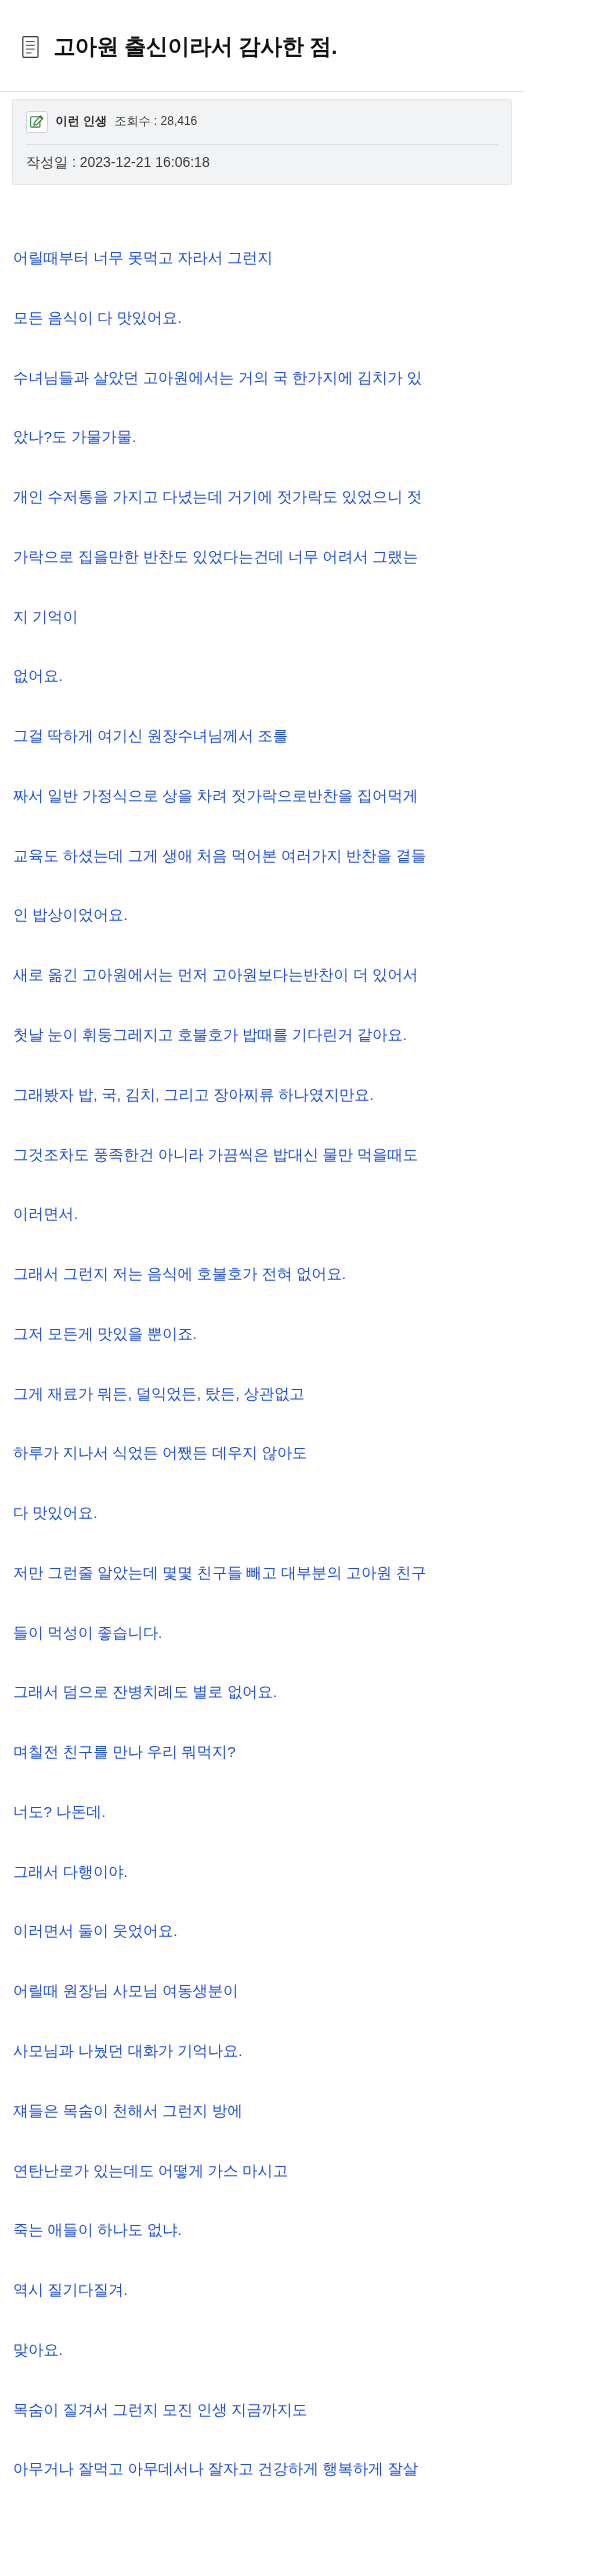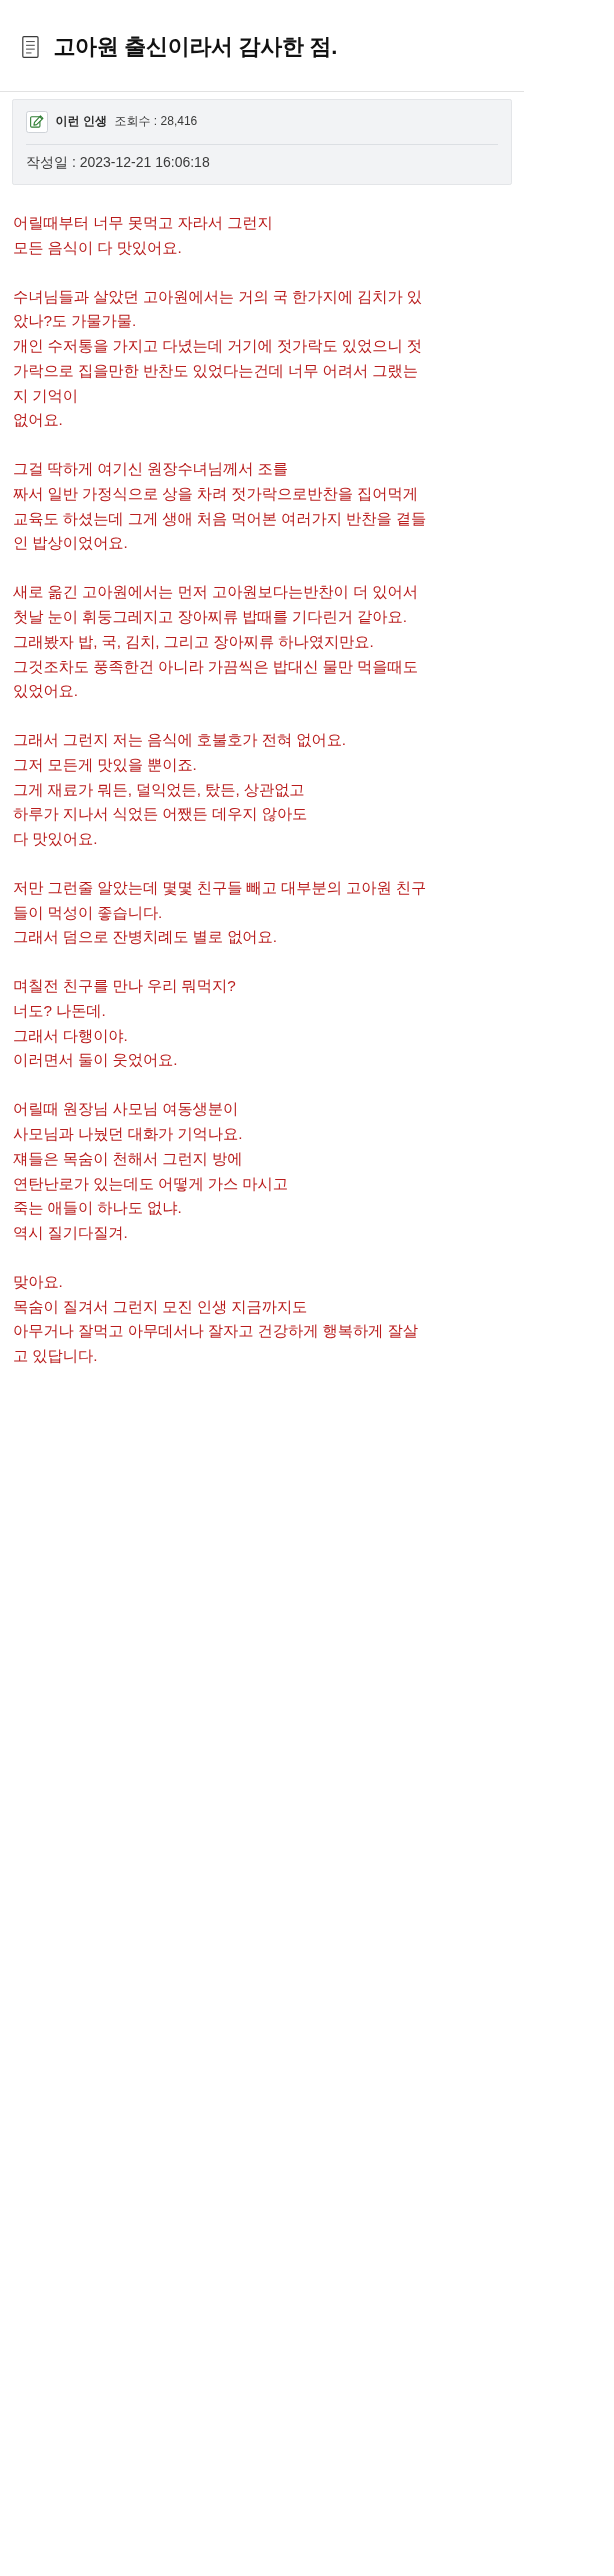--- a/index.html
+++ b/index.html
@@ -100,23 +100,24 @@
   .body {
     padding: 26px 13px 33px 13px;
   }
   .para {
     margin: 0 0 24px 0;
   }
   .para:last-child { margin-bottom: 0; }
   .line {
     font-size: 15.3px;
     line-height: 1.62;
-    color: #b91c1c;
+    color: #1d4ed8;
     letter-spacing: -0.1px;
     word-break: keep-all;
+    margin-top: 35px;
   }
 </style>
 </head>
 <body>
 
 <div class="page">
 
   <div class="title-row">
     <span class="doc-icon">
       <svg width="25" height="25" viewBox="0 0 46 46" xmlns="http://www.w3.org/2000/svg">
@@ -166,24 +167,24 @@
 
     <div class="para">
       <div class="line">그걸 딱하게 여기신 원장수녀님께서 조를</div>
       <div class="line">짜서 일반 가정식으로 상을 차려 젓가락으로반찬을 집어먹게</div>
       <div class="line">교육도 하셨는데 그게 생애 처음 먹어본 여러가지 반찬을 곁들</div>
       <div class="line">인 밥상이었어요.</div>
     </div>
 
     <div class="para">
       <div class="line">새로 옮긴 고아원에서는 먼저 고아원보다는반찬이 더 있어서</div>
-      <div class="line">첫날 눈이 휘둥그레지고 장아찌류 밥때를 기다린거 같아요.</div>
+      <div class="line">첫날 눈이 휘둥그레지고 호불호가 밥때를 기다린거 같아요.</div>
       <div class="line">그래봤자 밥, 국, 김치, 그리고 장아찌류 하나였지만요.</div>
       <div class="line">그것조차도 풍족한건 아니라 가끔씩은 밥대신 물만 먹을때도</div>
-      <div class="line">있었어요.</div>
+      <div class="line">이러면서.</div>
     </div>
 
     <div class="para">
       <div class="line">그래서 그런지 저는 음식에 호불호가 전혀 없어요.</div>
       <div class="line">그저 모든게 맛있을 뿐이죠.</div>
       <div class="line">그게 재료가 뭐든, 덜익었든, 탔든, 상관없고</div>
       <div class="line">하루가 지나서 식었든 어쨌든 데우지 않아도</div>
       <div class="line">다 맛있어요.</div>
     </div>
 
@@ -206,18 +207,17 @@
       <div class="line">쟤들은 목숨이 천해서 그런지 방에</div>
       <div class="line">연탄난로가 있는데도 어떻게 가스 마시고</div>
       <div class="line">죽는 애들이 하나도 없냐.</div>
       <div class="line">역시 질기다질겨.</div>
     </div>
 
     <div class="para">
       <div class="line">맞아요.</div>
       <div class="line">목숨이 질겨서 그런지 모진 인생 지금까지도</div>
       <div class="line">아무거나 잘먹고 아무데서나 잘자고 건강하게 행복하게 잘살</div>
-      <div class="line">고 있답니다.</div>
     </div>
 
   </div>
 </div>
 
 
 </body></html>

